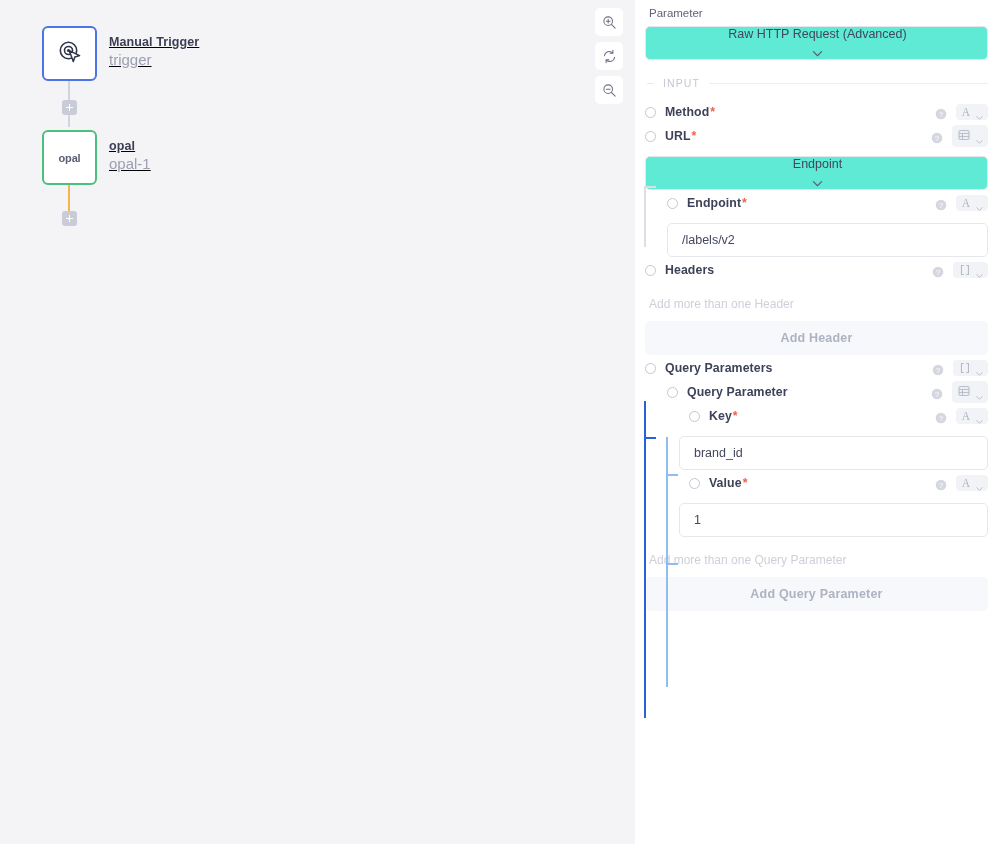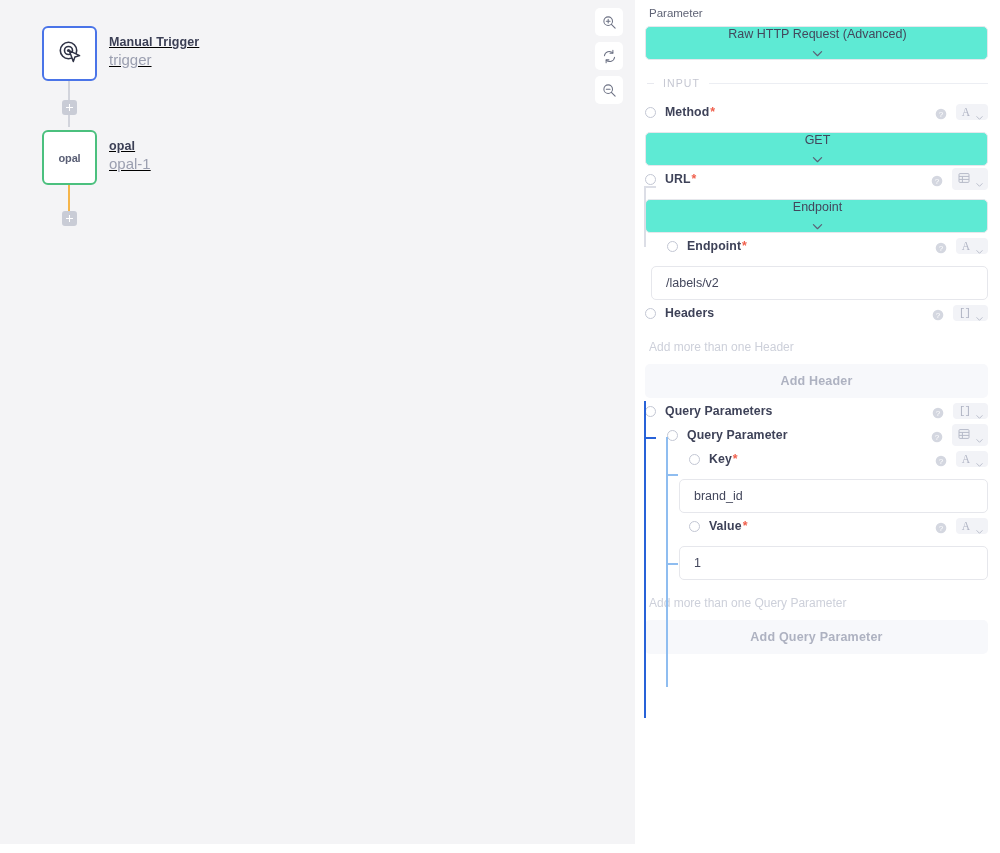--- a/index.html
+++ b/index.html
@@ -152,21 +152,21 @@
   .type-pill .tg {
     font-size: 11.5px; color: #b0b4c4; line-height: 12px;
     font-family: "Liberation Serif", serif;
   }
   .type-pill .tg.bracket { font-family: "Liberation Mono", monospace; font-size: 11px; letter-spacing: -1px;}
   .type-pill .tiny-chev { width: 9px; height: 9px; }
 
   .ctl { margin-top: 9px; }
   .indent-1 { margin-left: 22px; }
   .indent-2 { margin-left: 44px; }
-  .ctl.indent-1 { margin-left: 6px; }
+  .ctl.indent-1 { margin-left: 22px; }
   .ctl.indent-2 { margin-left: 34px; }
 
   .hint {
     font-size: 12px; color: #cdd0da; margin-top: 16px; margin-left: 4px;
   }
   .add-btn {
     margin-top: 10px; height: 34px; border-radius: 5px;
     background: #f7f8fb; display: flex; align-items: center; justify-content: center;
     font-size: 12.5px; color: #aeb2c1; font-weight: bold; cursor: pointer;
     letter-spacing: .2px;
@@ -303,30 +303,20 @@
         </span>
         <span class="type-pill">
           <span class="tg">A</span>
           <span class="tiny-chev">
             <svg width="9" height="9" viewBox="0 0 10 10" fill="none">
                 <path d="M2 4 L5 7 L8 4" stroke="#b6bac8" stroke-width="1" stroke-linecap="round" stroke-linejoin="round"></path>
               </svg>
           </span>
         </span>
       </div>
-      <div class="ctl">
-        <div class="select-box">
-          <span class="val">GET</span>
-          <span class="chev">
-            <svg width="13" height="13" viewBox="0 0 14 14" fill="none">
-                <path d="M2.6 5 L7 9.4 L11.4 5" stroke="#5c6176" stroke-width="1.3" stroke-linecap="round" stroke-linejoin="round"></path>
-              </svg>
-          </span>
-        </div>
-      </div>
 
       <div class="row">
         <span class="radio"></span>
         <span class="name">URL</span>
         <span class="req">*</span>
         <span class="spacer"></span>
         <span class="help-icon">
           <svg width="12" height="12" viewBox="0 0 12 12" fill="none">
               <circle cx="6" cy="6" r="5.3" fill="#d4d7e0"></circle>
               <text x="6" y="8.7" font-size="8" fill="#ffffff" text-anchor="middle" font-family="Liberation Sans, sans-serif">?</text>

